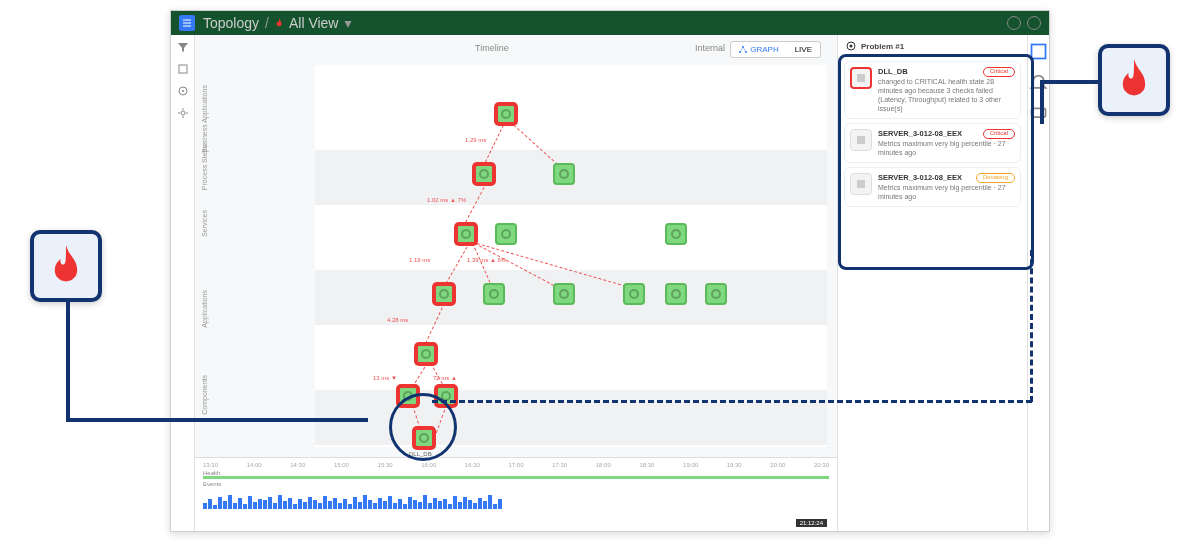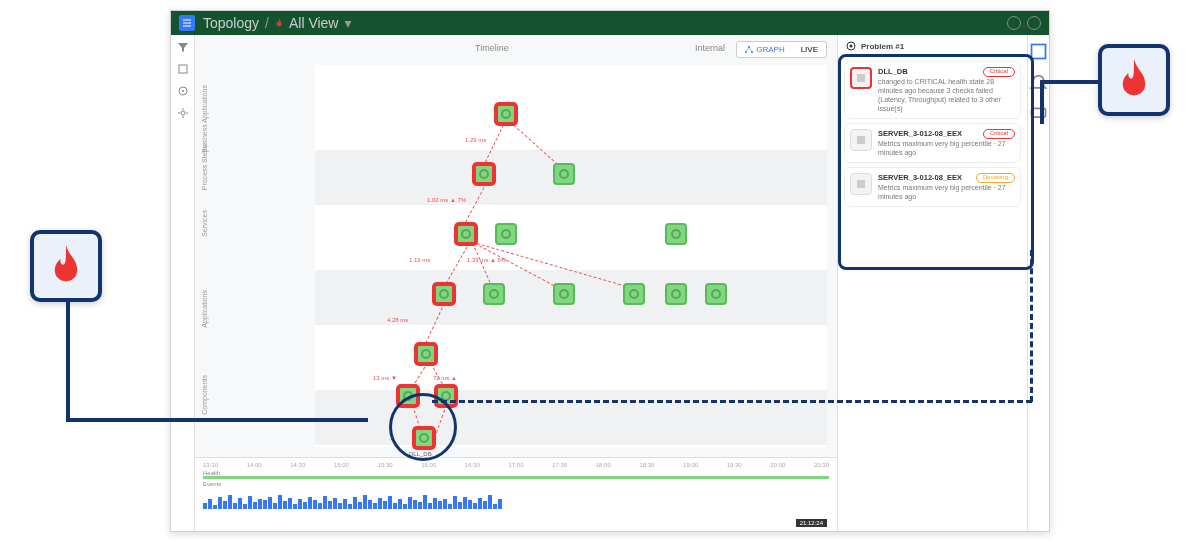--- a/index.html
+++ b/index.html
@@ -13,21 +13,21 @@
 .chev{color:#999}
 .top-right{margin-left:auto;display:flex;gap:6px;align-items:center}
 .dot-icn{width:14px;height:14px;border:1px solid #888;border-radius:50%}
 .body{display:flex;height:calc(100% - 24px)}
 .leftbar{width:24px;background:#fff;border-right:1px solid #e0e0e0;display:flex;flex-direction:column;align-items:center;padding-top:6px;gap:10px}
 .leftbar .ic{width:12px;height:12px;color:#888}
 .main{flex:1;display:flex;flex-direction:column;position:relative}
 .canvas-wrap{flex:1;position:relative;background:#f7f8f9}
 .col-hdr{position:absolute;top:8px;font-size:9px;color:#888}
 .col-int{left:280px}.col-ext{left:500px}
-.view-toggle{position:absolute;top:6px;right:10px;display:flex;background:#fff;border:1px solid #ccc;border-radius:3px;font-size:8px}
+.view-toggle{position:absolute;top:6px;right:16px;display:flex;background:#fff;border:1px solid #ccc;border-radius:3px;font-size:8px}
 .vt{padding:3px 8px;display:flex;gap:3px;align-items:center}
 .vt.active{color:#3478f6}
 .rowlbl{position:absolute;left:6px;font-size:7px;color:#999;writing-mode:vertical-rl;transform:rotate(180deg)}
 .graph{position:absolute;left:120px;top:30px;right:10px;bottom:10px;background:#fff}
 .band{position:absolute;left:0;right:0;background:#f0f1f3}
 .node{position:absolute;width:22px;height:22px;border-radius:4px;display:flex;align-items:center;justify-content:center}
 .node.g{background:#7ed87e;border:2px solid #5aba5a}
 .node.r{background:#7ed87e;border:3px solid #e33;box-shadow:0 0 0 1px #e33}
 .node .inner{width:10px;height:10px;border:2px solid rgba(0,0,0,.25);border-radius:50%}
 .edge{position:absolute;border-top:1px dashed #e55;transform-origin:0 0}

